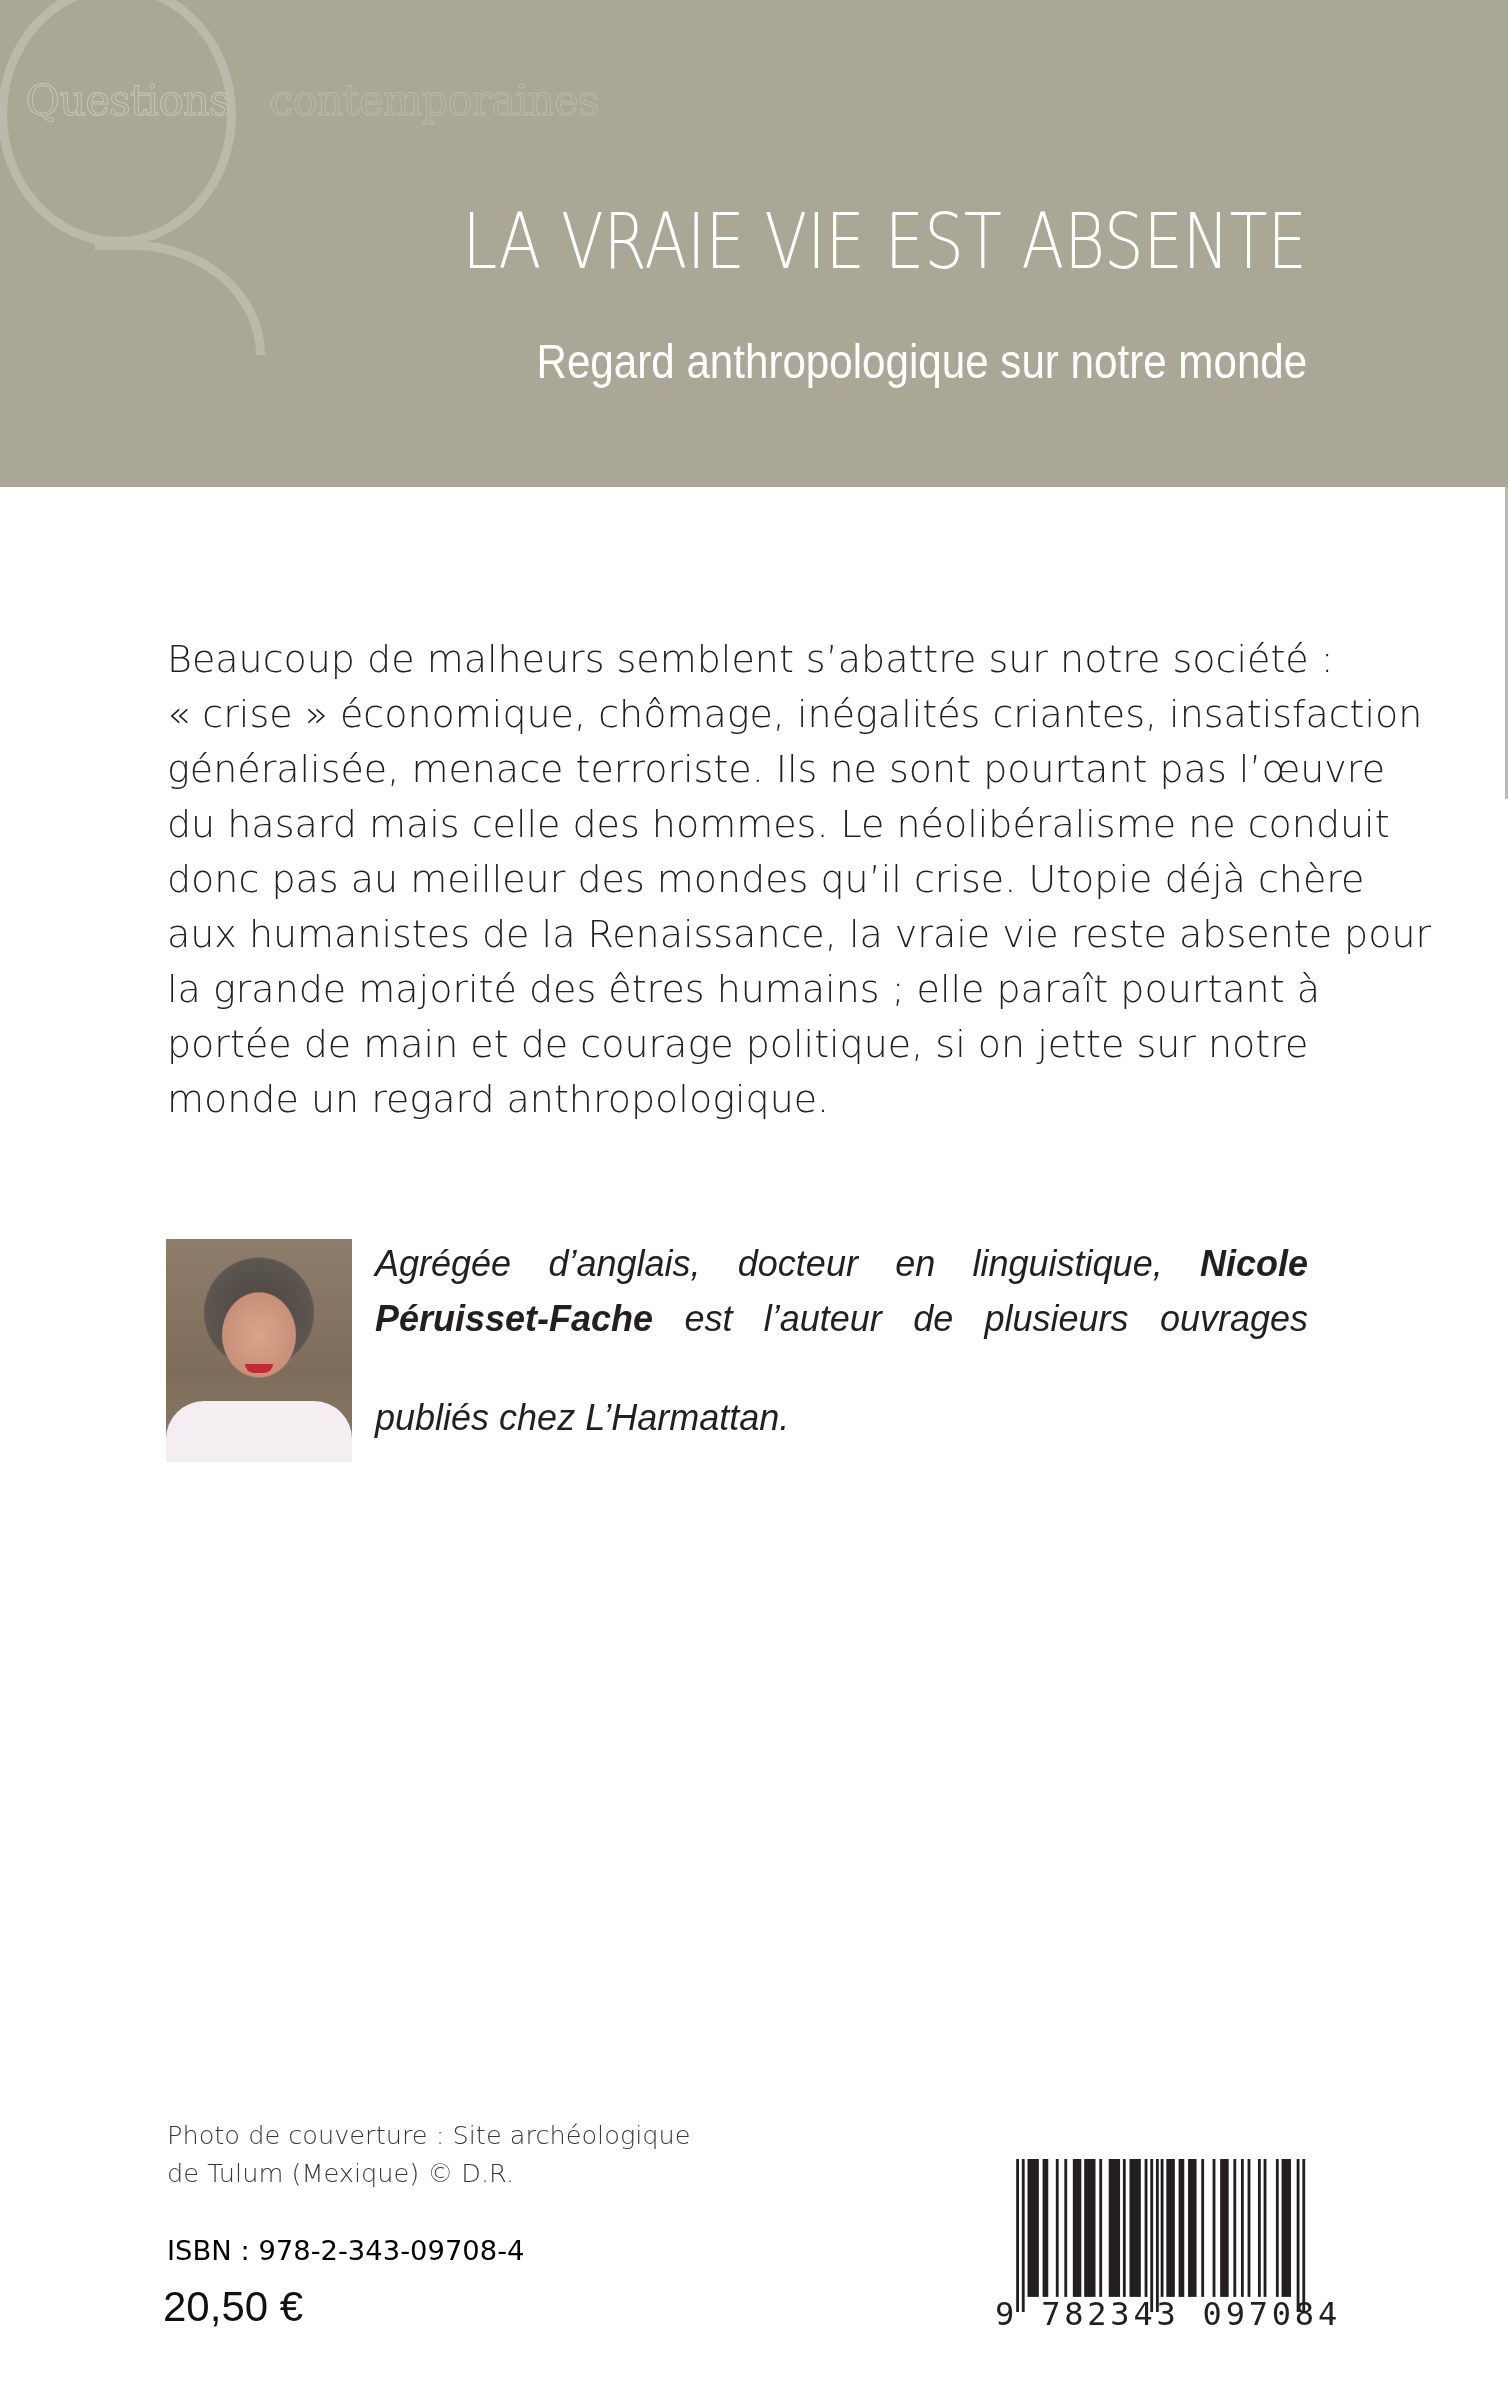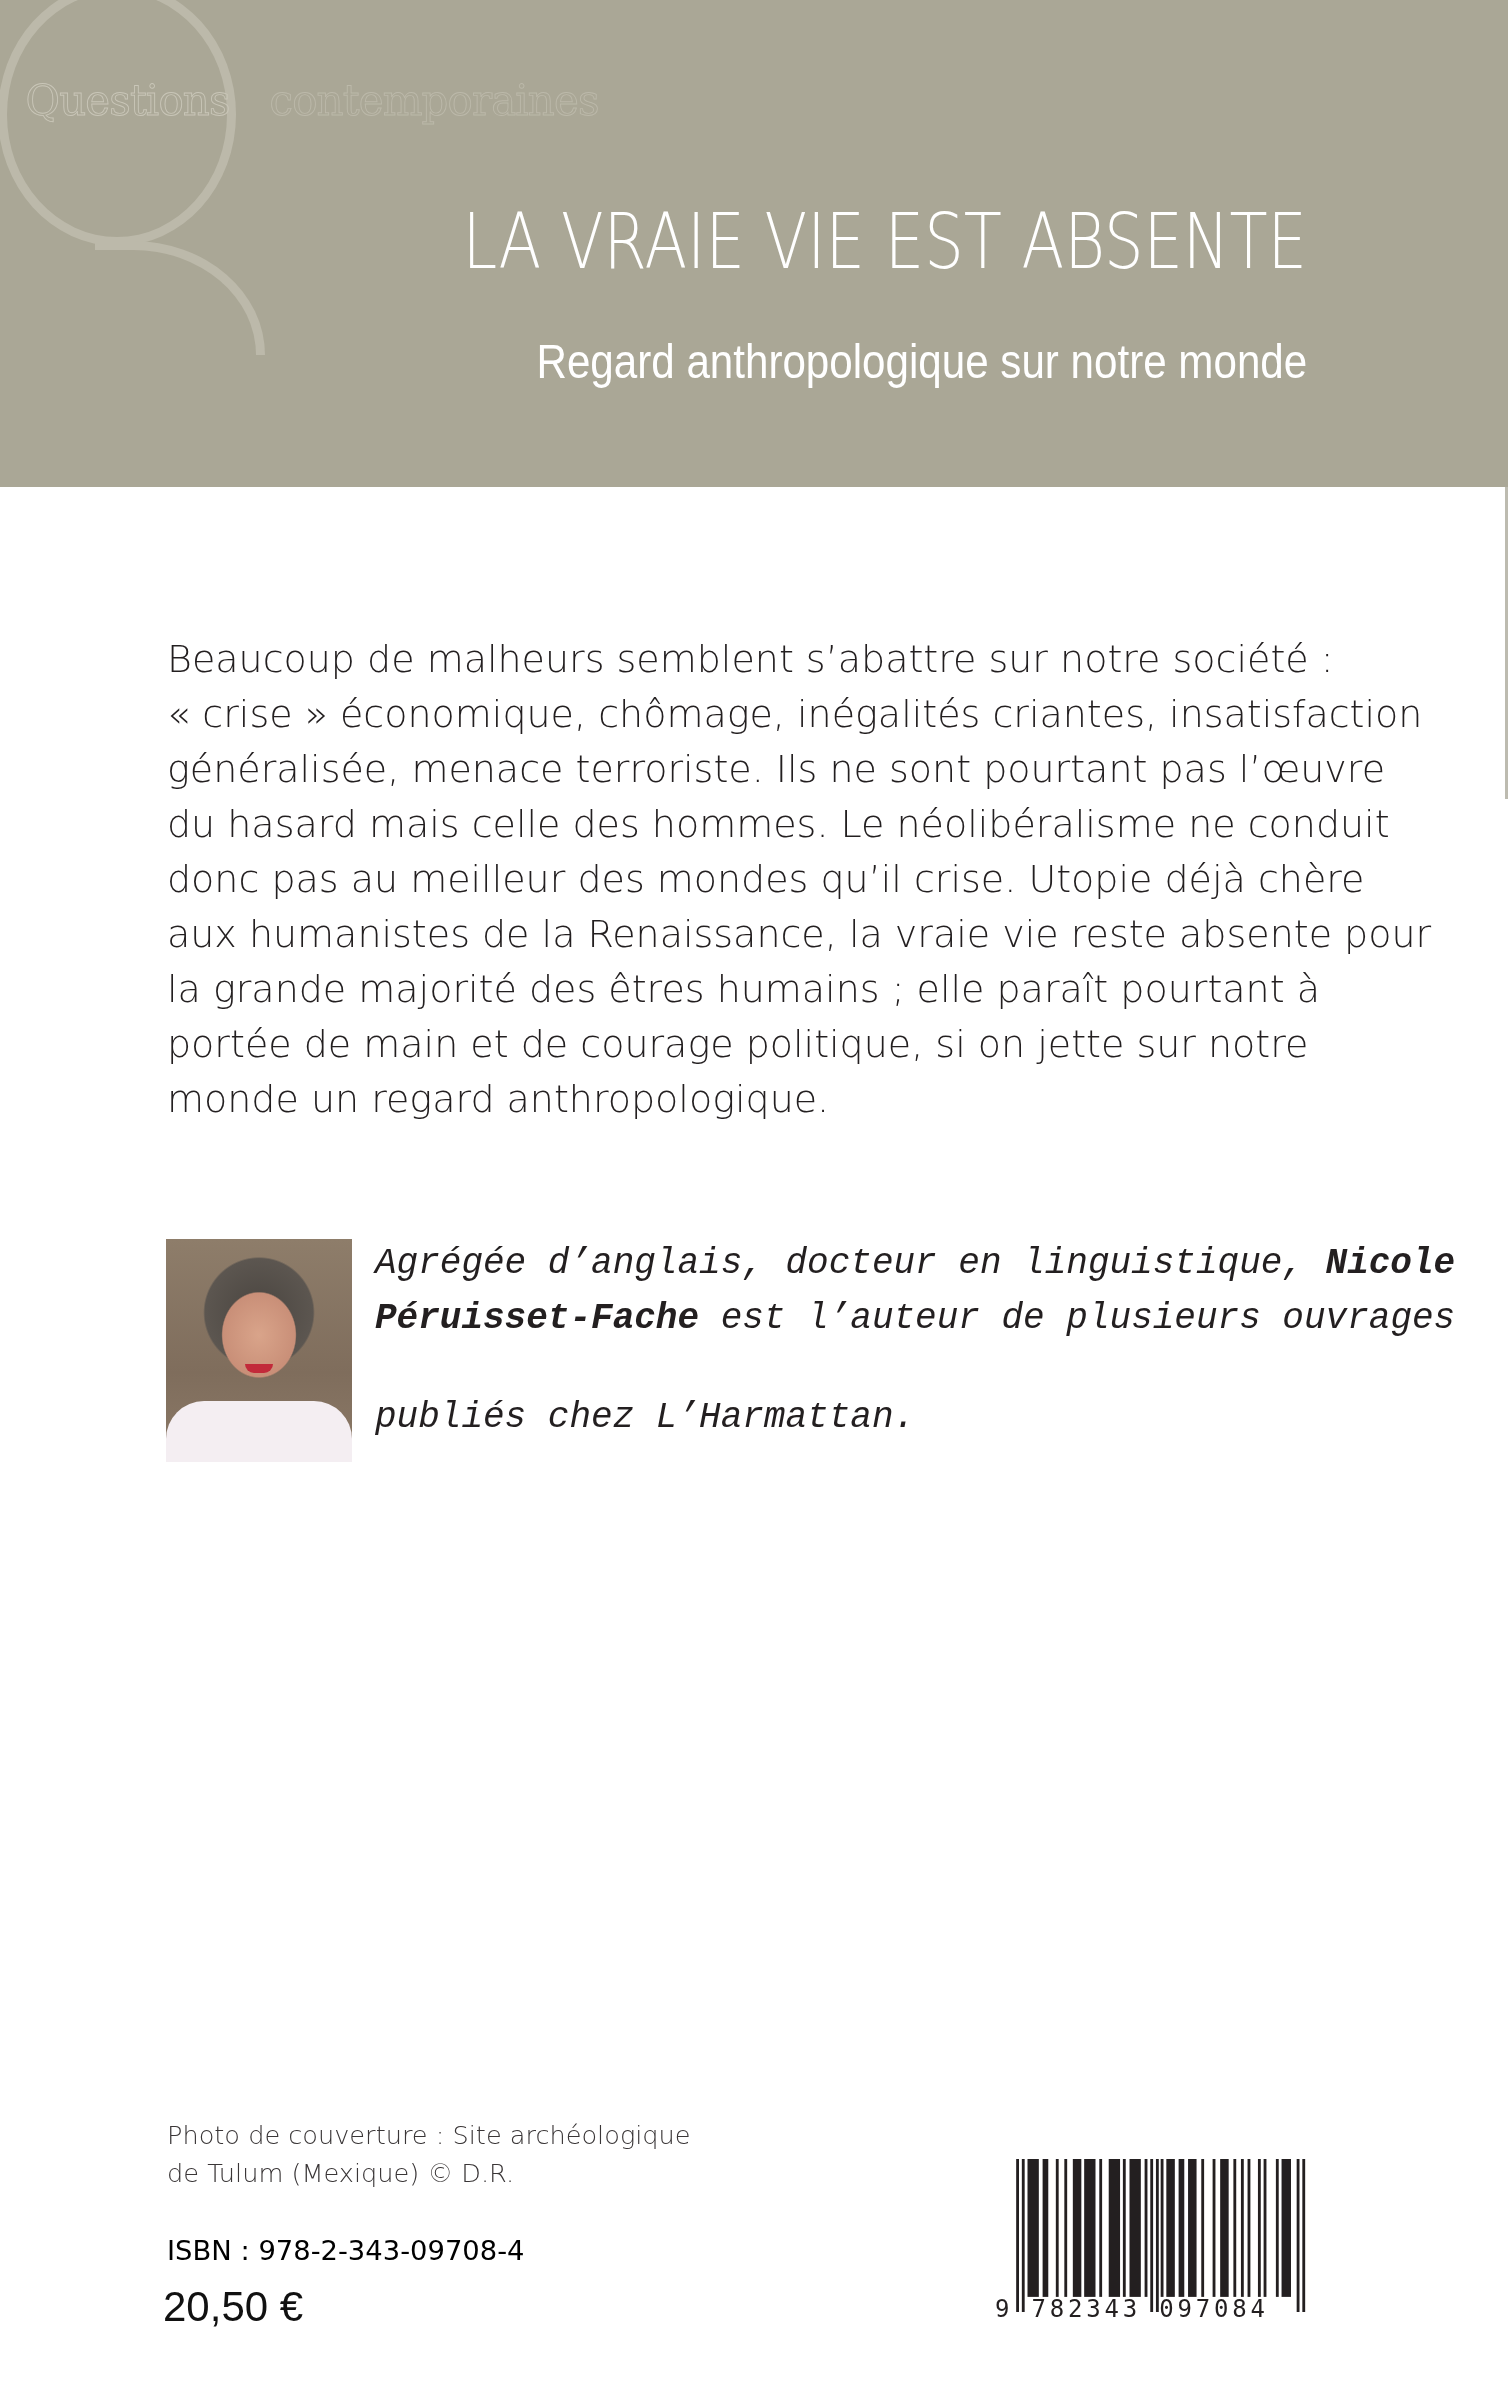--- a/index.html
+++ b/index.html
@@ -58,21 +58,21 @@
   .photo .shirt {
     position: absolute; left: 0; bottom: 0; width: 186px; height: 61px;
     background: #f4eef2; border-radius: 38px 38px 0 0;
   }
   .photo .lips {
     position: absolute; left: 79px; top: 125px; width: 28px; height: 8.5px;
     background: #c22a3a; border-radius: 0 0 14px 14px;
   }
   .bio {
     position: absolute; left: 375px; top: 1236px; width: 933px;
-    font-family: Liberation Mono, monospace; font-style: italic; font-size: 36px;
+    font-family: Liberation Sans, sans-serif; font-style: italic; font-size: 36px;
     line-height: 55px; color: #231f20; font-weight: 300;
   }
   .bio .line { display: block; text-align: justify; text-align-last: justify; white-space: nowrap; }
   .bio .line.last { text-align-last: left; margin-top: 44px; }
   .bio b { font-weight: 700; }
   .credit {
     position: absolute; left: 167px; top: 2116px; font-family: "DejaVu Sans", sans-serif;
     font-size: 25.6px; line-height: 38px; color: #3a3637; font-weight: 300;
   }
   .isbn {
@@ -82,21 +82,21 @@
   .price {
     position: absolute; left: 163px; top: 2283px; font-family: Liberation Sans, sans-serif;
     font-size: 42px; color: #111111;
   }
   .barcode {
     position: absolute; left: 1016px; top: 2159px; width: 295px; height: 170px;
   }
   .barcode .bars { position: absolute; left: 0; top: 0; width: 295px; height: 153px; display: flex; }
   .barcode .digits {
     position: absolute; left: -21px; top: 136px; font-family: "DejaVu Sans Mono", monospace;
-    font-size: 24px; letter-spacing: 3.8px; color: #231f20; background: transparent; white-space: nowrap;
+    font-size: 32px; letter-spacing: 3.8px; color: #231f20; background: transparent; white-space: nowrap;
   }
 </style>
 </head>
 <body>
 
 <div class="band">
   <div class="q-letter"></div>
   <div class="q-tail"></div>
   <div class="series">
     <span>Questions</span><span class="w2">contemporaines</span>

